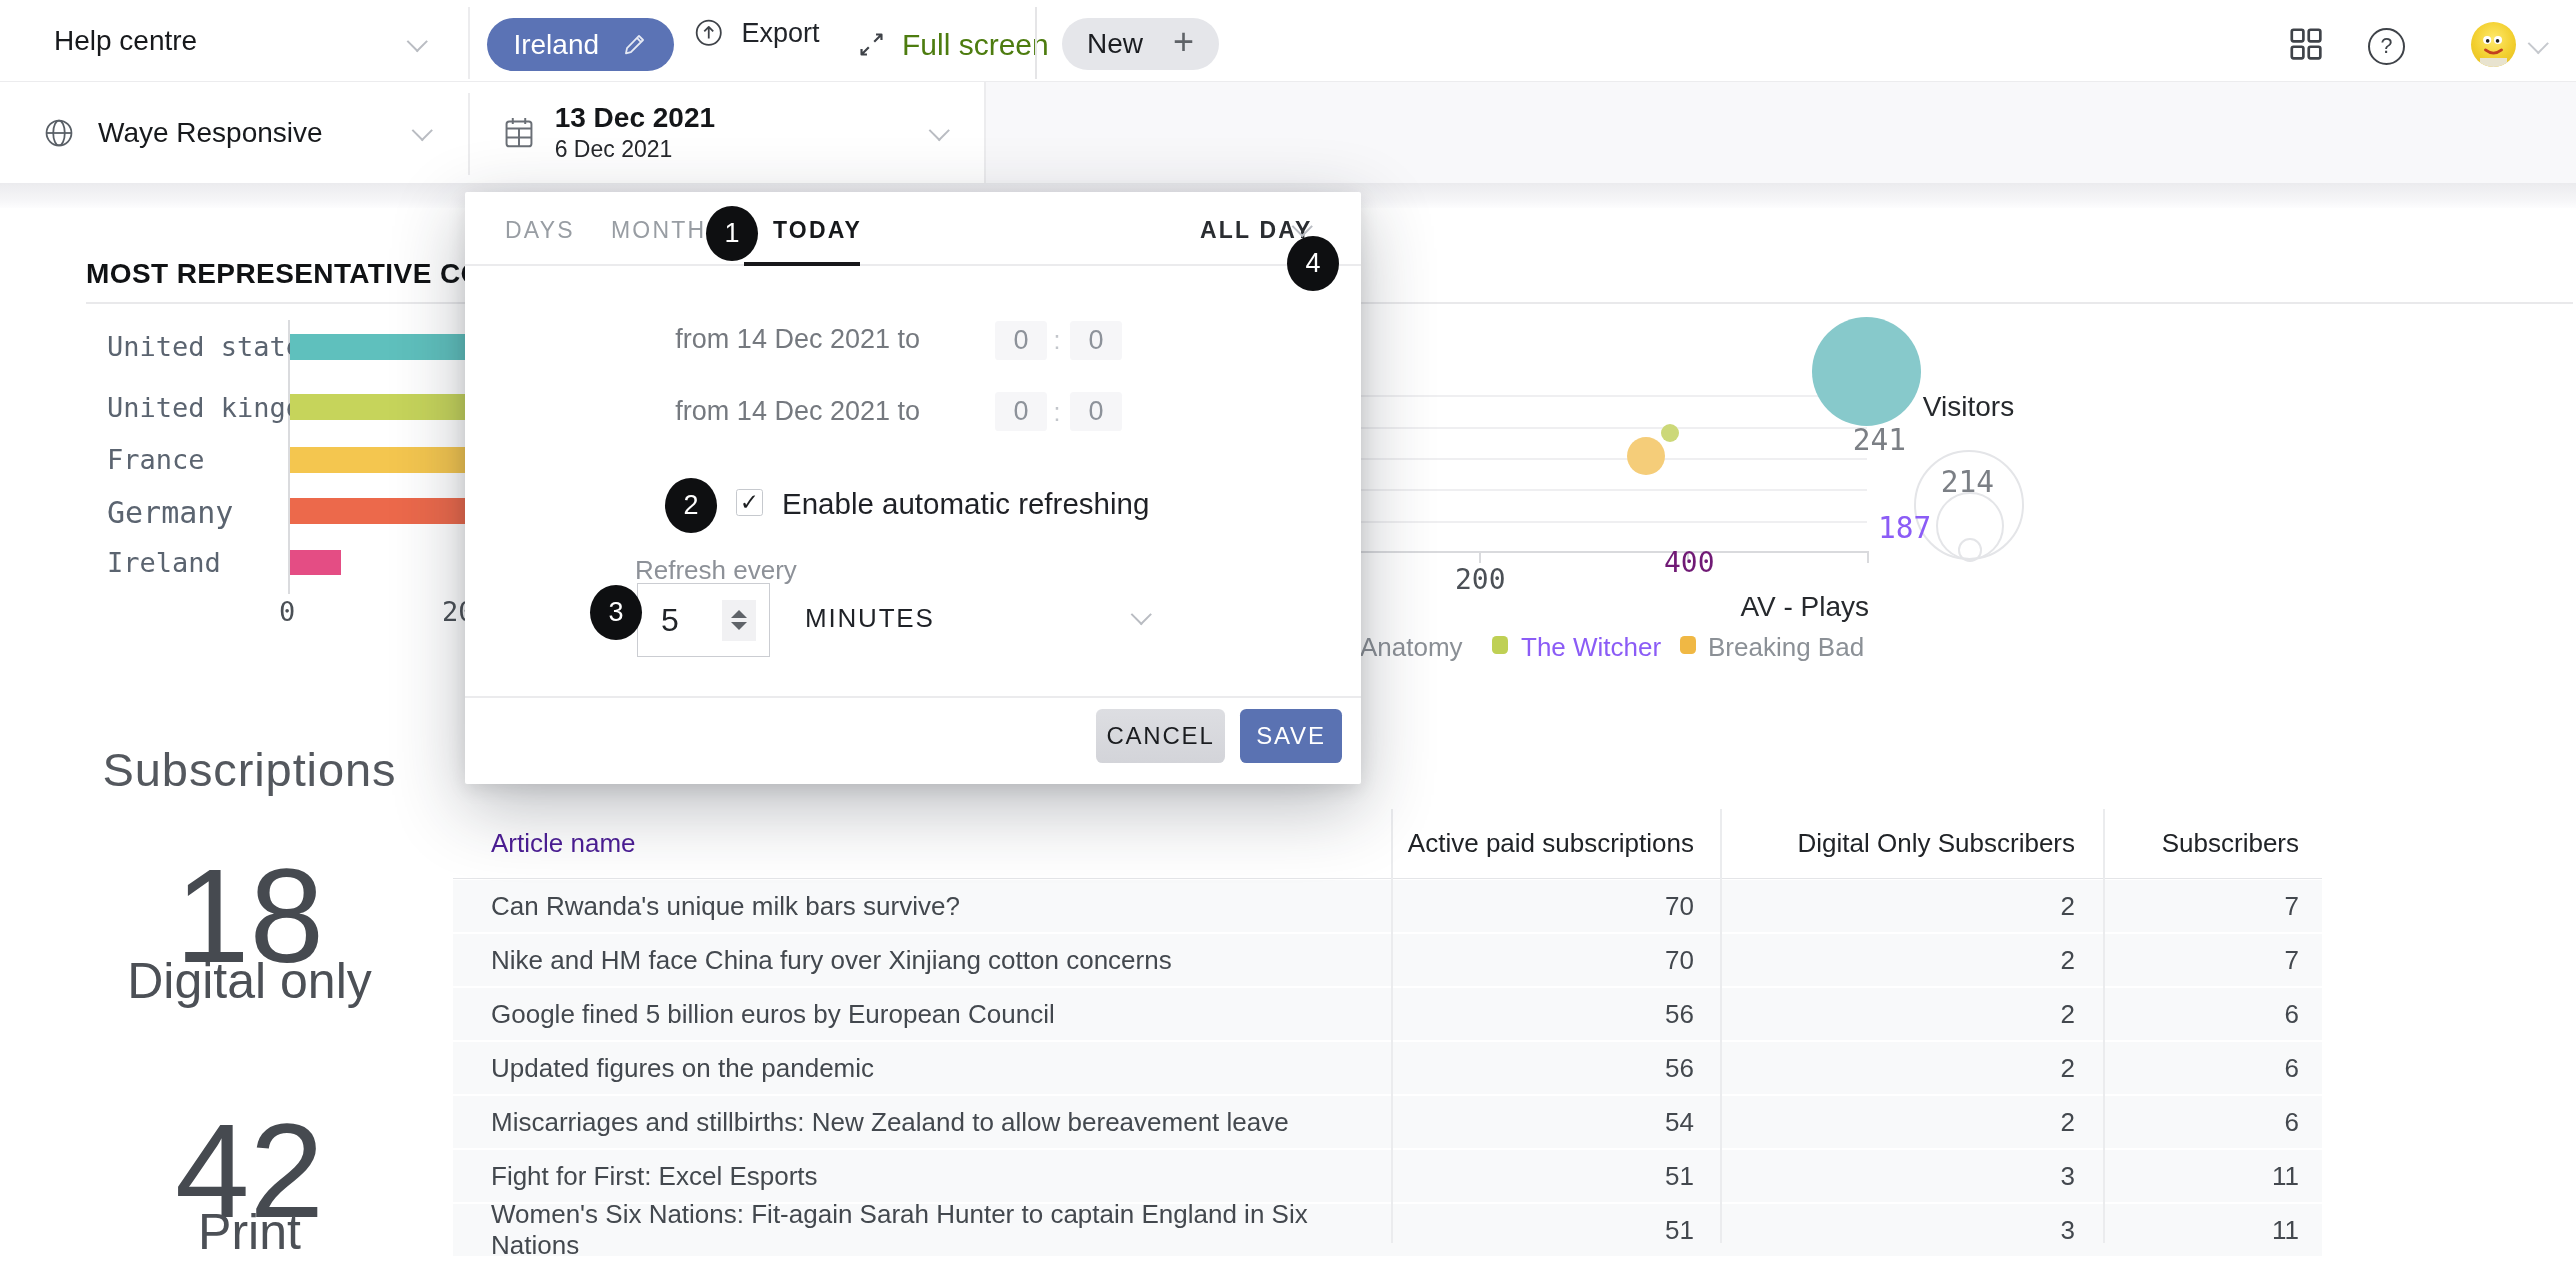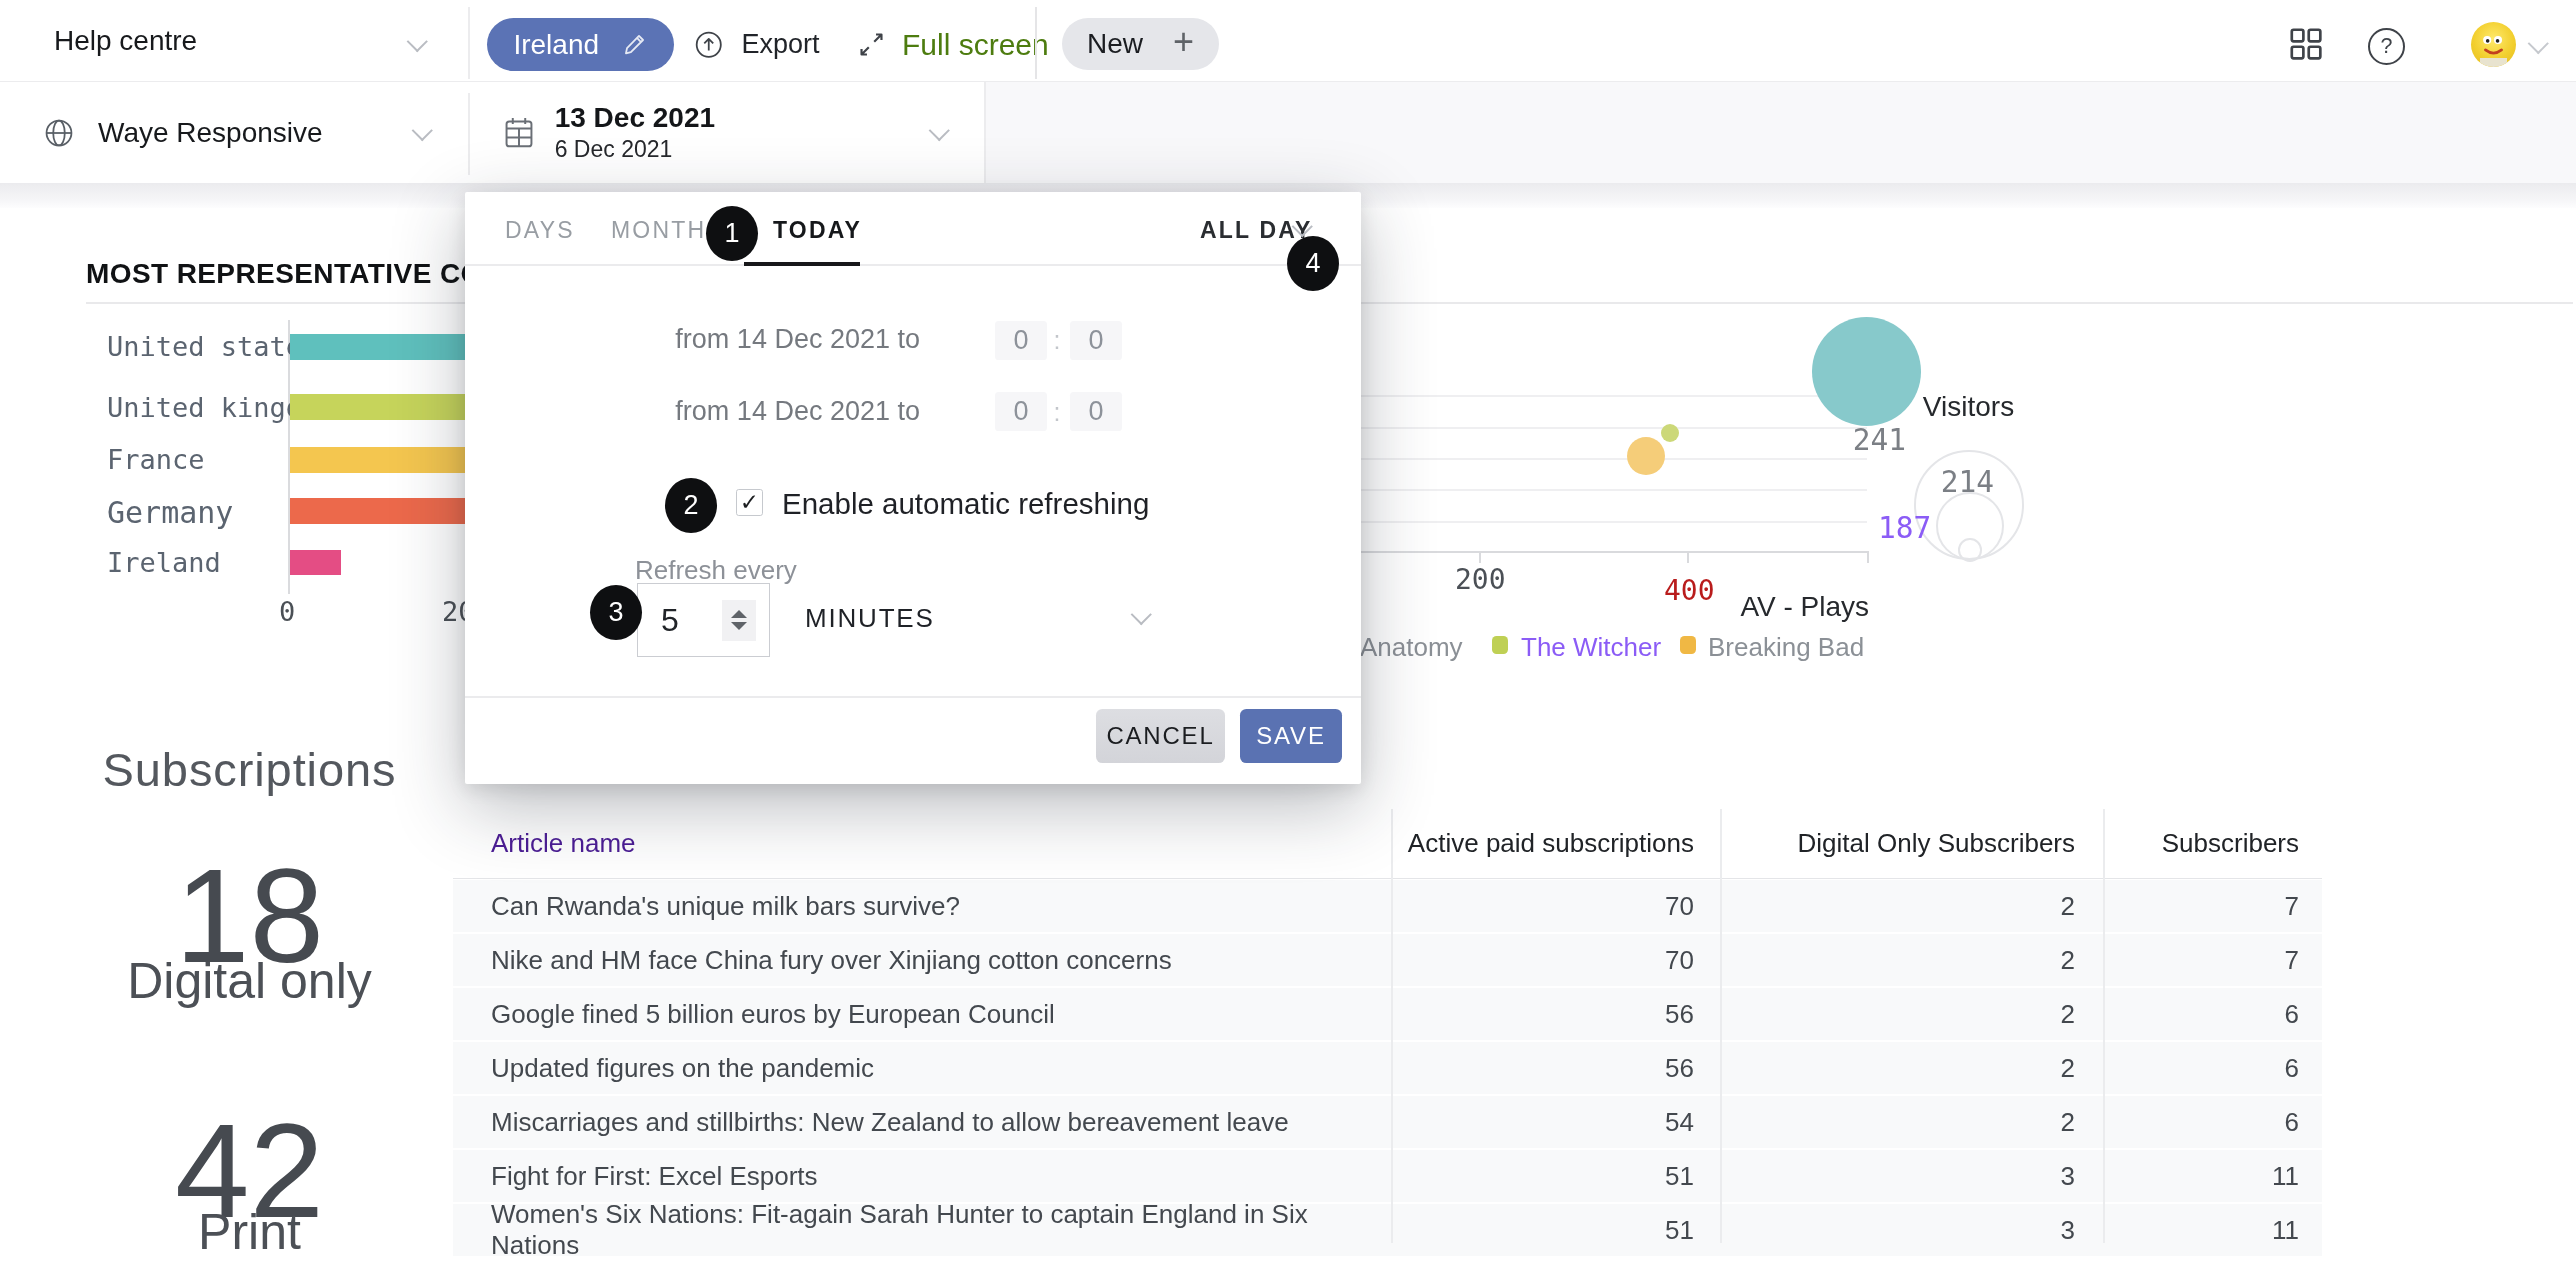--- a/index.html
+++ b/index.html
@@ -41,21 +41,21 @@
 
   <div class="a pill" style="left:487px;top:18px;width:187px;height:53px;background:#5b73b5;gap:21.5px;">
     <span style="color:#fff;font-size:28px;">Ireland</span>
     <span style="display:flex;">
       <svg width="27" height="27" viewBox="0 0 30 30">
           <path d="M20 5.5l4.5 4.5L11 23.5 5.5 24.8 6.7 19z M18 8l4 4" fill="none" stroke="rgba(255,255,255,.85)" stroke-width="2" stroke-linejoin="round"></path>
         </svg>
     </span>
   </div>
 
-  <div class="a" style="left:694px;top:18px;height:53px;display:flex;align-items:center;gap:18px;">
+  <div class="a" style="left:694px;top:18px;height:53px;display:flex;gap:18px;">
     <span style="display:flex;">
       <svg width="29.5" height="29.5" viewBox="0 0 33 33">
           <circle cx="16.5" cy="16.5" r="13.5" fill="none" stroke="#3f4349" stroke-width="2"></circle>
           <path d="M16.5 23V10.5 M11.5 15l5-5 5 5" fill="none" stroke="#3f4349" stroke-width="2" stroke-linejoin="round"></path>
         </svg>
     </span>
     <span style="font-size:27px;color:#212429;">Export</span>
   </div>
 
   <div class="a" style="left:857px;top:18px;height:53px;display:flex;align-items:center;gap:16px;">
@@ -170,21 +170,21 @@
     <div class="a" style="left:1297px;top:551px;width:572px;height:1.8px;background:#d9dadd;"></div>
     <div class="a" style="left:1479px;top:553px;width:1.8px;height:9.8px;background:#d9dadd;"></div>
     <div class="a" style="left:1687px;top:553px;width:1.8px;height:9.8px;background:#d9dadd;"></div>
     <div class="a" style="left:1867px;top:553px;width:1.8px;height:9.8px;background:#d9dadd;"></div>
 
     <div class="a" style="left:1812px;top:317px;width:109px;height:109px;border-radius:50%;background:#87c9cb;"></div>
     <div class="a" style="left:1661px;top:424px;width:18px;height:18px;border-radius:50%;background:#ccd878;"></div>
     <div class="a" style="left:1627px;top:437px;width:38px;height:38px;border-radius:50%;background:#f5cd79;"></div>
 
     <div class="a mono" style="left:1455px;top:563px;font-size:28px;color:#4b5056;">200</div>
-    <div class="a mono" style="left:1664px;top:574px;font-size:28px;color:#b91c1c;">400</div>
+    <div class="a mono" style="left:1664px;top:546px;font-size:28px;color:#701a75;">400</div>
     <div class="a" style="left:1601px;top:591px;width:268px;text-align:right;font-size:28px;color:#26292d;">AV - Plays</div>
 
     <div class="a" style="left:1360px;top:632px;font-size:26px;color:#8b9096;">Anatomy</div>
     <div class="a legend-chip" style="left:1492px;top:636px;background:#bfd054;"></div>
     <div class="a" style="left:1521px;top:632px;font-size:26px;color:#8b5cf6;">The Witcher</div>
     <div class="a legend-chip" style="left:1680px;top:636px;background:#f0b844;"></div>
     <div class="a" style="left:1708px;top:632px;font-size:26px;color:#8b9096;">Breaking Bad</div>
 
     <div class="a" style="left:1879px;top:391px;width:179px;text-align:center;font-size:28px;color:#26292d;">Visitors</div>
     <div class="a mono" style="left:1790px;top:423px;width:179px;text-align:center;font-size:29.5px;color:#7b7f85;">241</div>

